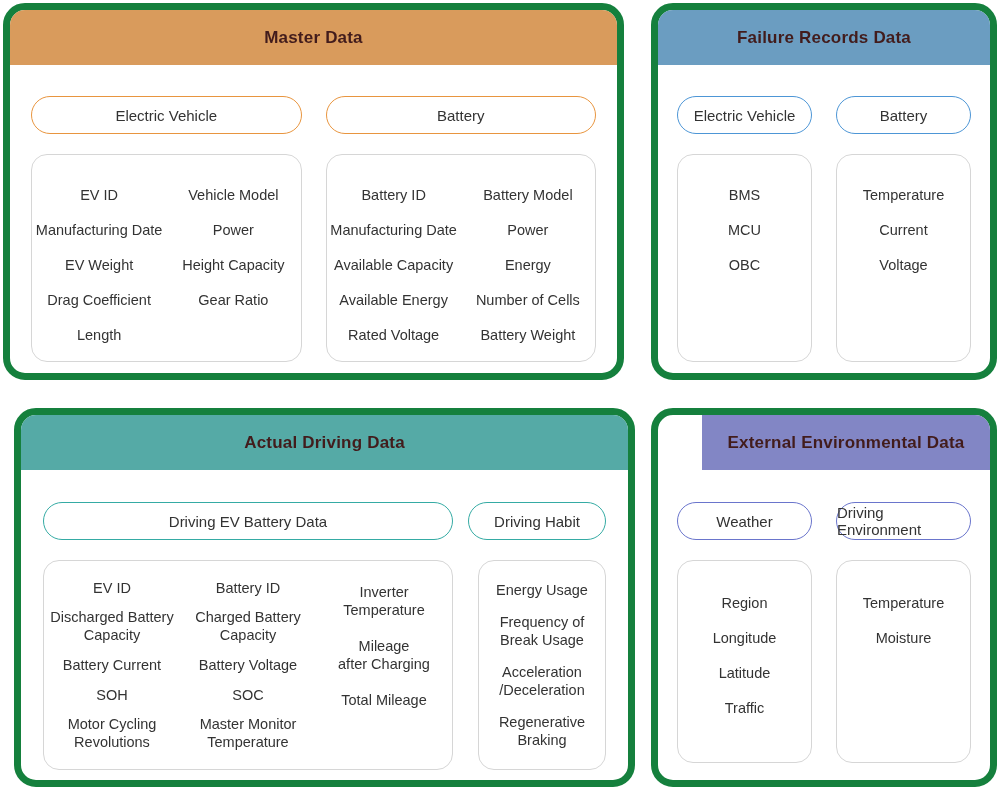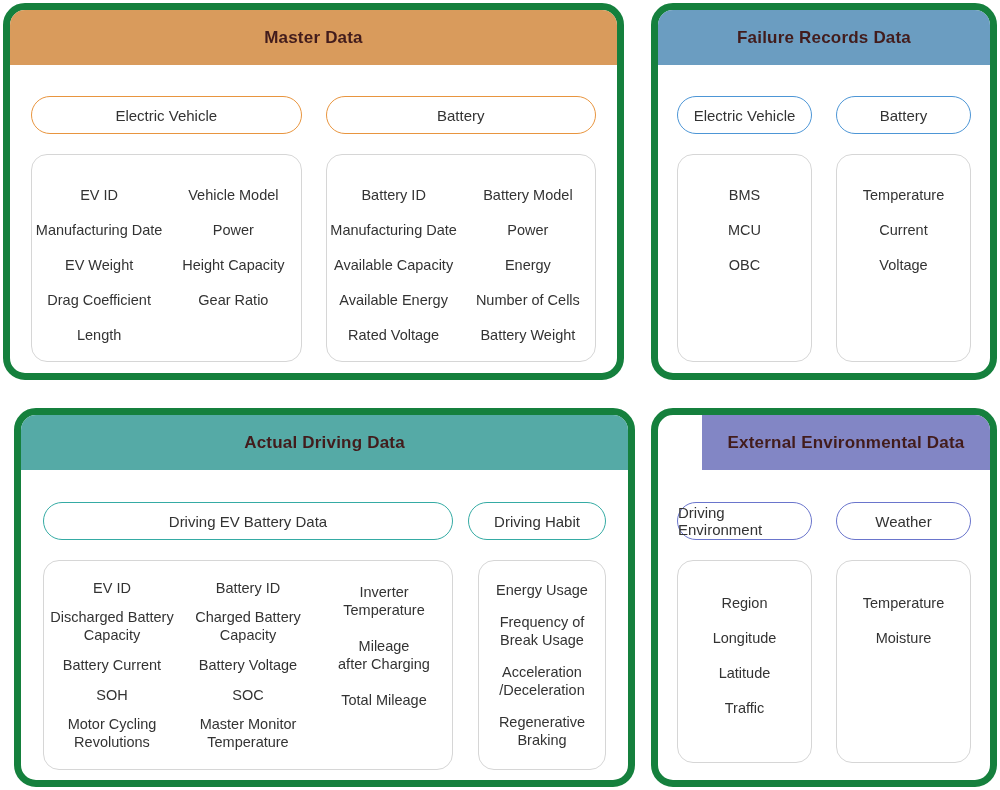--- a/index.html
+++ b/index.html
@@ -182,22 +182,22 @@
       </div>
     </div>
   </div>
 
   <div class="panel" id="p-env">
     <div class="panel-header hdr-env">
       <span>External Environmental Data</span>
     </div>
     <div class="panel-body">
       <div class="pill-row">
+        <div class="pill pill-env">Weather</div>
         <div class="pill pill-env">Driving Environment</div>
-        <div class="pill pill-env">Weather</div>
       </div>
       <div class="box-row">
         <div class="field-box h203">
           <div class="col-ext">
             <div class="frow">Region</div>
             <div class="frow">Longitude</div>
             <div class="frow">Latitude</div>
             <div class="frow">Traffic</div>
           </div>
         </div>

